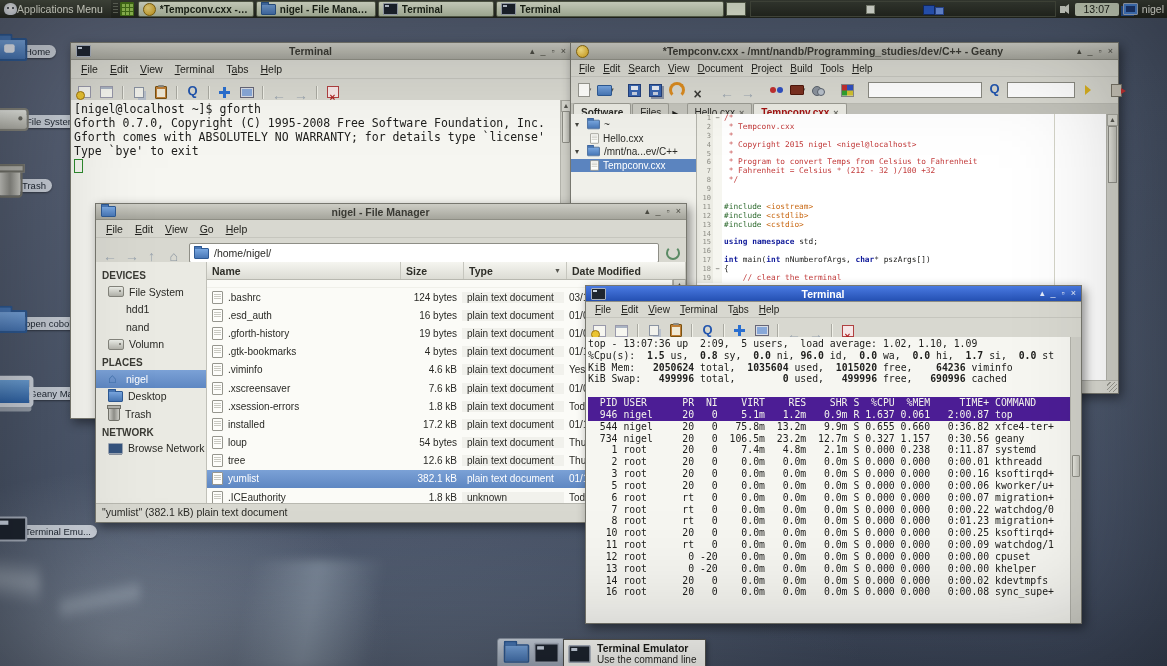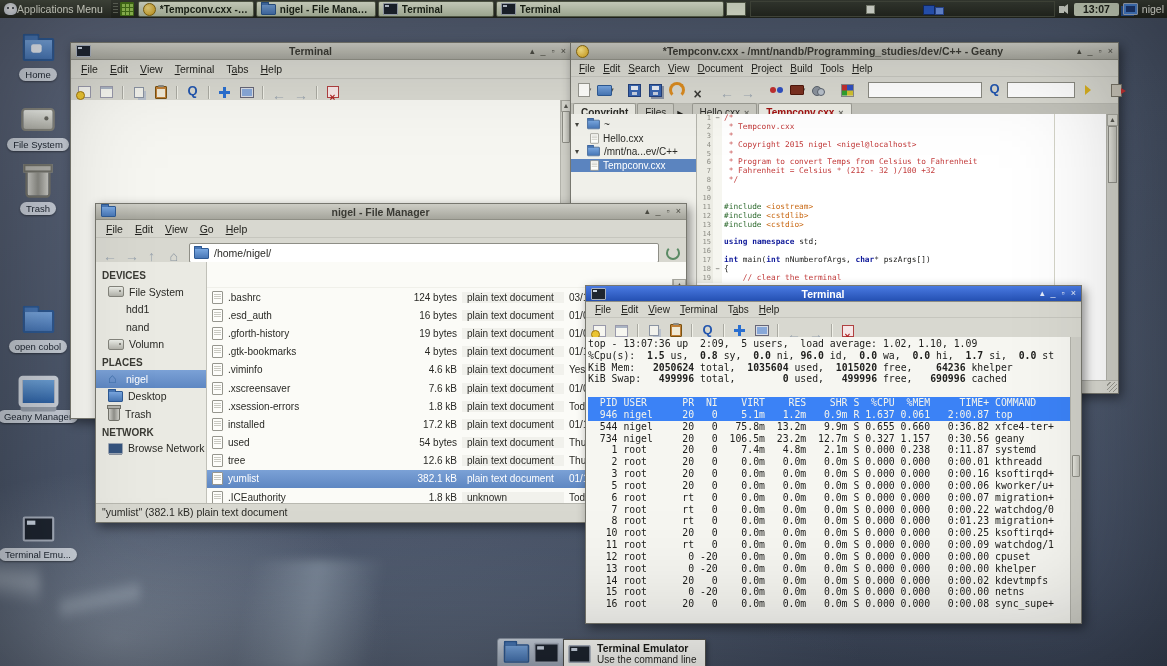--- a/index.html
+++ b/index.html
@@ -101,25 +101,25 @@
   .tblabel{white-space:nowrap;overflow:hidden;text-overflow:ellipsis;font-size:10px}
   .pempty{width:18px;height:12px;background:#e6ecd8;border:1px solid #5e6652;margin-left:2px}
   #pager{flex:1;height:14px;margin:0 4px;border:1px solid #4a4f42;background:
     repeating-linear-gradient(90deg,rgba(90,96,84,.0) 0 33px,#4e54466 33px 34px),
     repeating-linear-gradient(90deg,transparent 0 33px,#4e5446 33px 34px);position:relative}
   .pmini{position:absolute;top:3px}
   .pmini.white{left:115px;width:7px;height:7px;background:#e8ece2;border:1px solid #8a9080}
   .pmini.blue1{left:172px;width:10px;height:8px;background:#2b5cc8;border:1px solid #16306e}
   .pmini.blue2{left:184px;width:7px;height:6px;top:5px;background:#6f96e8;border:1px solid #2b4c9e}
   .pright{display:flex;align-items:center;gap:4px;padding-right:3px}
-  .clock{background:#ccd5c0;color:#20241c;padding:0 9px;border-radius:2px;height:13px;line-height:13px;font-weight:bold}
+  .clock{background:#ccd5c0;color:#20241c;padding:0 9px;border-radius:2px;height:13px;line-height:13px;font-weight:normal}
   .puser{color:#f2f4ea}
 
   
-  .dicon{position:absolute;width:68px;display:flex;flex-direction:column;align-items:center;z-index:5}
+  .dicon{position:absolute;width:68px;display:flex;flex-direction:row;align-items:center;z-index:5}
   .icwrap{height:30px;display:flex;align-items:center;justify-content:center}
   .icwrap .ic{transform:scale(2.1)}
   .dlabel{margin-top:4px;font-size:9.5px;color:#1d2530;background:rgba(216,222,230,.88);
     padding:1px 6px;border-radius:7px;white-space:nowrap;box-shadow:0 1px 2px rgba(0,0,0,.4)}
 
   
   .win{position:absolute;background:#d8d8d0;border:1px solid #77776f;box-shadow:3px 4px 10px rgba(0,0,0,.45)}
   .titlebar{height:16px;display:flex;align-items:center;gap:4px;padding:0 5px;
     background:linear-gradient(#cdcdc5,#a5a59c);border-bottom:1px solid #8e8e85}
   .titlebar.active{background:linear-gradient(#4a7ae2,#2450b2)}
@@ -152,21 +152,21 @@
   #win-gforth .toolbar{height:22px}
 
   #win-top{left:585px;top:285px;width:495px;height:337px;z-index:40}
   #win-top .titlebar{height:15px}
   #win-top .menubar{height:15px;font-size:10px}
   #win-top .menubar .mi{padding:1px 5px}
   #win-top .toolbar{height:21px}
   #win-top .termbody{top:51px}
   #win-top .termout{font-size:9.8px;line-height:11.83px;top:1px;left:2px;right:11px}
   .topline{white-space:pre;min-height:11.83px}
-  .topline.hl{background:#3b82f6;color:#f4f4ec}
+  .topline.hl{background:#4c1d95;color:#f4f4ec}
 
   
   #win-geany{left:570px;top:42px;width:547px;height:350px;z-index:20}
   #win-geany .titlebar{height:16px}
   #win-geany .menubar{height:16px;font-size:10px}
   #win-geany .menubar .mi{padding:1px 4px}
   #win-geany .toolbar{height:22px;gap:4px}
   .gin{width:108px;height:14px;border:1px solid #8a8a82;background:#fff;font-size:9px;padding:0 2px}
   .gin.goto{width:62px}
   #geany-tabsrow{display:flex;align-items:flex-end;height:17px;border-bottom:1px solid #a8a8a0;background:#c3c3bb;padding:0 2px}
@@ -339,20 +339,27 @@
         </span>
         <span class="tbtn">
           <span class="ic ic-forward"></span>
         </span>
         <span class="tsep"></span>
         <span class="tbtn">
           <span class="ic ic-close-tab"></span>
         </span>
       </div>
     <div class="termbody">
+      <div class="termout" id="gforth-out">
+          <div class="tline">[nigel@localhost ~]$ gforth</div>
+          <div class="tline">Gforth 0.7.0, Copyright (C) 1995-2008 Free Software Foundation, Inc.</div>
+          <div class="tline">Gforth comes with ABSOLUTELY NO WARRANTY; for details type `license'</div>
+          <div class="tline">Type `bye' to exit</div>
+          <div class="cursor"></div>
+        </div>
       <div class="vscroll">
         <span class="sarrow up">▲</span>
         <span class="sthumb" style="top:11px;height:30px"></span>
       </div>
     </div>
   </div>
 
   <div class="win" id="win-geany">
     <div class="titlebar">
       <span class="ic ic-geany"></span>
@@ -428,21 +435,21 @@
         <span class="tbtn">
           <span class="ic ic-jump-to"></span>
         </span>
         <span class="tsep"></span>
         <span class="tbtn">
           <span class="ic ic-quit"></span>
         </span>
       </div>
     <div id="geany-tabsrow">
       <span class="ntab active">
-          <span>Copyright</span>
+          <span>Software</span>
         </span>
       <span class="ntab">
           <span>Files</span>
         </span>
       <span class="sbarrow">▶</span>
       <span id="geany-editor-tabs" style="display:flex">
           <span class="ntab">
             <span>Hello.cxx</span>
             <span class="tclose">×</span>
           </span>
@@ -657,20 +664,35 @@
             <span class="ic ic-trash"></span>
             <span>Trash</span>
           </div>
           <div class="fmsh">NETWORK</div>
           <div class="fmsi">
             <span class="ic ic-network"></span>
             <span>Browse Network</span>
           </div>
         </div>
       <div id="fm-main">
+        <div id="fm-cols">
+            <div class="fmch col0">
+              <span>Name</span>
+            </div>
+            <div class="fmch col1">
+              <span>Size</span>
+            </div>
+            <div class="fmch col2">
+              <span>Type</span>
+              <span class="sortarrow">▼</span>
+            </div>
+            <div class="fmch col3">
+              <span>Date Modified</span>
+            </div>
+          </div>
         <div id="fm-rows">
             <div class="fmsliver"></div>
             <div class="fmrow">
               <span class="fmc col0">
                 <span class="ic ic-file"></span>
                 <span>.bashrc</span>
               </span>
               <span class="fmc col1">124 bytes</span>
               <span class="fmc col2 typec">plain text document</span>
               <span class="fmc col3">03/11/2013</span>
@@ -734,21 +756,21 @@
                 <span class="ic ic-file"></span>
                 <span>installed</span>
               </span>
               <span class="fmc col1">17.2 kB</span>
               <span class="fmc col2 typec">plain text document</span>
               <span class="fmc col3">01/12/2015</span>
             </div>
             <div class="fmrow">
               <span class="fmc col0">
                 <span class="ic ic-file"></span>
-                <span>used</span>
+                <span>loup</span>
               </span>
               <span class="fmc col1">54 bytes</span>
               <span class="fmc col2 typec">plain text document</span>
               <span class="fmc col3">Thursday</span>
             </div>
             <div class="fmrow">
               <span class="fmc col0">
                 <span class="ic ic-file"></span>
                 <span>tree</span>
               </span>
@@ -838,40 +860,39 @@
         </span>
         <span class="tsep"></span>
         <span class="tbtn">
           <span class="ic ic-close-tab"></span>
         </span>
       </div>
     <div class="termbody">
       <div class="termout" id="top-out">
           <div class="topline"><span>top - 13:07:36 up  2:09,  5 users,  load average: 1.02, 1.10, 1.09</span></div>
           <div class="topline"><span>%Cpu(s):  </span><span style="font-weight: bold;">1.5</span><span> us,  </span><span style="font-weight: bold;">0.8</span><span> sy,  </span><span style="font-weight: bold;">0.0</span><span> ni, </span><span style="font-weight: bold;">96.0</span><span> id,  </span><span style="font-weight: bold;">0.0</span><span> wa,  </span><span style="font-weight: bold;">0.0</span><span> hi,  </span><span style="font-weight: bold;">1.7</span><span> si,  </span><span style="font-weight: bold;">0.0</span><span> st</span></div>
-          <div class="topline"><span>KiB Mem:   </span><span style="font-weight: bold;">2050624</span><span> total,  </span><span style="font-weight: bold;">1035604</span><span> used,  </span><span style="font-weight: bold;">1015020</span><span> free,    </span><span style="font-weight: bold;">64236</span><span> khelper</span></div>
+          <div class="topline"><span>KiB Mem:   </span><span style="font-weight: bold;">2050624</span><span> total,  </span><span style="font-weight: bold;">1035604</span><span> used,  </span><span style="font-weight: bold;">1015020</span><span> free,    </span><span style="font-weight: bold;">64236</span><span> viminfo</span></div>
           <div class="topline"><span>KiB Swap:   </span><span style="font-weight: bold;">499996</span><span> total,        </span><span style="font-weight: bold;">0</span><span> used,   </span><span style="font-weight: bold;">499996</span><span> free,   </span><span style="font-weight: bold;">690996</span><span> cached</span></div>
           <div class="topline"></div>
           <div class="topline hl">  PID USER      PR  NI    VIRT    RES    SHR S  %CPU  %MEM     TIME+ COMMAND</div>
           <div class="topline hl">  946 nigel     20   0    5.1m   1.2m   0.9m R 1.637 0.061   2:00.87 top</div>
           <div class="topline">  544 nigel     20   0   75.8m  13.2m   9.9m S 0.655 0.660   0:36.82 xfce4-ter+</div>
           <div class="topline">  734 nigel     20   0  106.5m  23.2m  12.7m S 0.327 1.157   0:30.56 geany</div>
           <div class="topline">    1 root      20   0    7.4m   4.8m   2.1m S 0.000 0.238   0:11.87 systemd</div>
           <div class="topline">    2 root      20   0    0.0m   0.0m   0.0m S 0.000 0.000   0:00.01 kthreadd</div>
           <div class="topline">    3 root      20   0    0.0m   0.0m   0.0m S 0.000 0.000   0:00.16 ksoftirqd+</div>
           <div class="topline">    5 root      20   0    0.0m   0.0m   0.0m S 0.000 0.000   0:00.06 kworker/u+</div>
           <div class="topline">    6 root      rt   0    0.0m   0.0m   0.0m S 0.000 0.000   0:00.07 migration+</div>
           <div class="topline">    7 root      rt   0    0.0m   0.0m   0.0m S 0.000 0.000   0:00.22 watchdog/0</div>
           <div class="topline">    8 root      rt   0    0.0m   0.0m   0.0m S 0.000 0.000   0:01.23 migration+</div>
           <div class="topline">   10 root      20   0    0.0m   0.0m   0.0m S 0.000 0.000   0:00.25 ksoftirqd+</div>
           <div class="topline">   11 root      rt   0    0.0m   0.0m   0.0m S 0.000 0.000   0:00.09 watchdog/1</div>
           <div class="topline">   12 root       0 -20    0.0m   0.0m   0.0m S 0.000 0.000   0:00.00 cpuset</div>
           <div class="topline">   13 root       0 -20    0.0m   0.0m   0.0m S 0.000 0.000   0:00.00 khelper</div>
           <div class="topline">   14 root      20   0    0.0m   0.0m   0.0m S 0.000 0.000   0:00.02 kdevtmpfs</div>
-          <div class="topline">   15 root       0 -20    0.0m   0.0m   0.0m S 0.000 0.000   0:00.00 netns</div>
           <div class="topline">   16 root      20   0    0.0m   0.0m   0.0m S 0.000 0.000   0:00.08 sync_supe+</div>
         </div>
       <div class="vscroll">
         <span class="sthumb" style="top:118px;height:20px"></span>
       </div>
     </div>
   </div>
 
   <div id="panel">
     <div class="appmenu">

